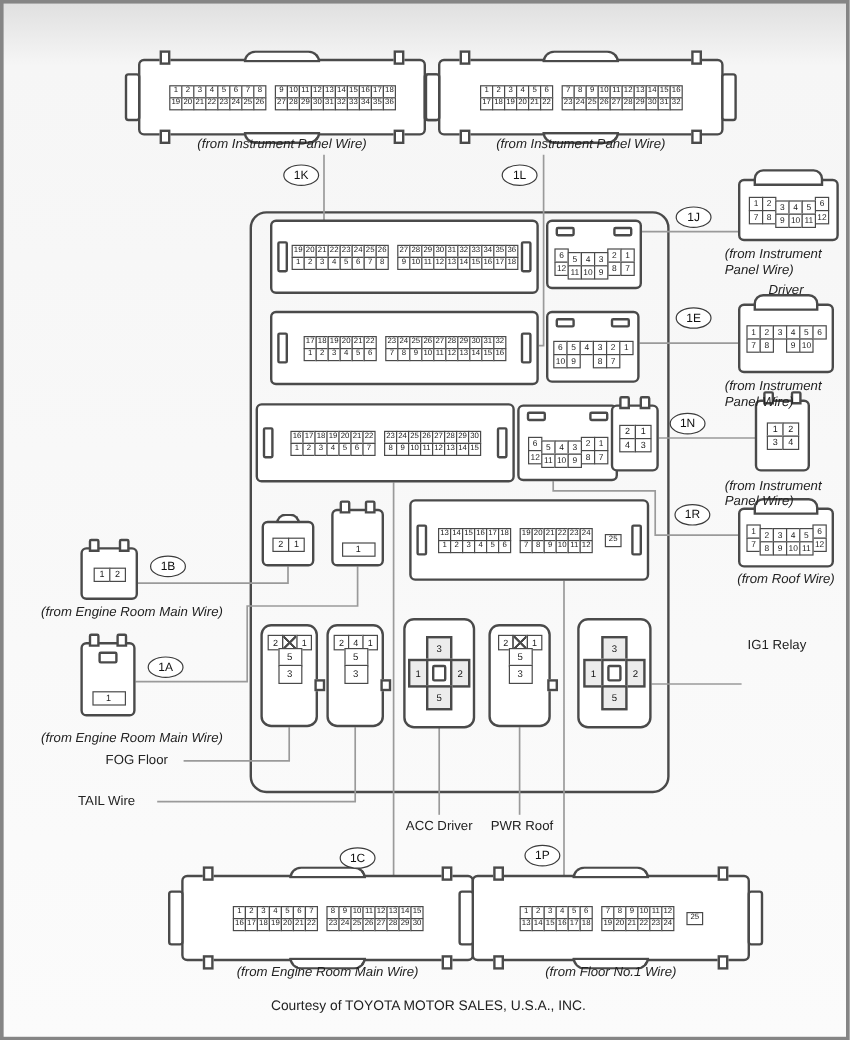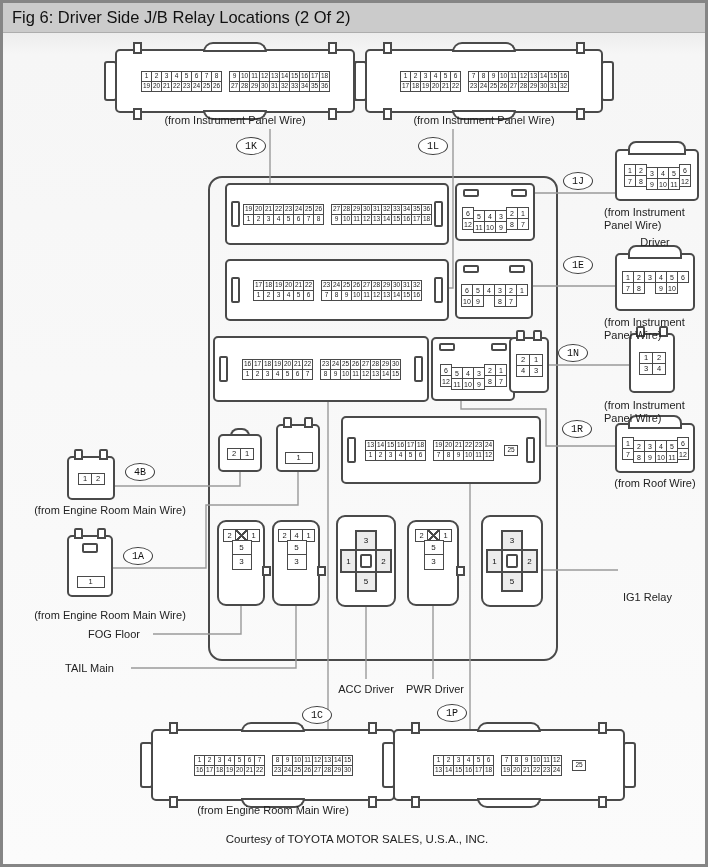--- a/index.html
+++ b/index.html
@@ -45,22 +45,22 @@
   .endcap{position:absolute;top:50%;transform:translateY(-50%);width:9px;height:26px;border:2px solid var(--outline);border-radius:2px;background:#fff;}
   .endcap.l{left:4px;} .endcap.r{right:4px;}
   .latch{position:absolute;top:4px;width:16px;height:8px;border:2px solid var(--outline);border-radius:2px;background:#fff;}
   .latch.l{left:6px;} .latch.r{right:6px;}
   .latch.c{left:50%;margin-left:-8px;top:6px;width:16px;height:10px;}
   .shell{position:absolute;top:-10px;left:14%;width:72%;height:14px;border:2px solid var(--outline);border-radius:8px 8px 0 0;background:#fff;z-index:0;}
   .prong{position:absolute;top:-9px;width:9px;height:11px;border:2px solid var(--outline);background:#fff;border-radius:2px 2px 0 0;}
   .prong.l{left:5px;} .prong.r{right:5px;}
 
   .oval{position:absolute;z-index:2;width:30px;height:18px;border:1.5px solid #3c3c3c;border-radius:50%;
-    background:#fff;display:flex;align-items:center;justify-content:center;font-size:10px;color:#111;font-family:Liberation Mono, monospace;}
-  .cap{position:absolute;font-size:11px;text-align:center;color:#222;line-height:1.18;z-index:2;}
+    background:#fff;display:flex;align-items:center;justify-content:center;font-size:10px;color:#111;}
+  .cap{position:absolute;font-size:11px;text-align:center;color:#222;line-height:1.18;z-index:2;font-style:italic;}
   .cap.left{text-align:left;}
   .lbl{position:absolute;font-size:11px;color:#222;z-index:2;}
 
   .relay{position:absolute;border:2px solid var(--outline);border-radius:9px;background:#fff;z-index:2;}
   .relay.mini{display:flex;flex-direction:column;align-items:center;padding-top:7px;}
   .mini-top{display:flex;}
   .mpin{width:13px;height:13px;font-size:7.5px;}
   .mbig{width:20px;height:16px;font-size:8px;margin-top:-1px;}
   .mnub{position:absolute;right:-8px;top:44px;width:9px;height:10px;border:2px solid var(--outline);background:#fff;}
   .xpin{background:
@@ -73,23 +73,20 @@
   .cg.cleft{grid-column:1;grid-row:2;margin-right:-2px;}
   .cg.ccenter{grid-column:2;grid-row:2;background:#fff;}
   .cg.cright{grid-column:3;grid-row:2;margin-left:-2px;}
   .cg.cbot{grid-column:2;grid-row:3;margin-top:-2px;}
   .csq{width:12px;height:14px;border:2px solid var(--outline);border-radius:2px;background:#fff;}
 </style>
 </head>
 <body>
 
 <div class="page" id="figpage">
-  <div class="titlebar">
-    <span>Fig 6: Driver Side J/B Relay Locations (2 Of 2)</span>
-  </div>
 
   <div class="jb-box"></div>
 
   <svg class="lines" width="708" height="867">
     <path d="M267,126 V182"></path>
     <path d="M450,126 V285 H446"></path>
     <path d="M532,190 H614"></path>
     <path d="M530,283 H614"></path>
     <path d="M546,362 H628"></path>
     <path d="M458,398 V406 H543 V443 H614"></path>
@@ -691,24 +688,24 @@
         <span class="cg ctop">3</span>
         <span class="cg cleft">1</span>
         <span class="cg ccenter">
           <span class="csq"></span>
         </span>
         <span class="cg cright">2</span>
         <span class="cg cbot">5</span>
       </div>
     </div>
   <div class="lbl" style="left:85px;top:625px">FOG Floor</div>
-  <div class="lbl" style="left:62px;top:659px">TAIL Main</div>
+  <div class="lbl" style="left:62px;top:659px">TAIL Wire</div>
   <div class="lbl" style="left:327px;top:680px;width:72px;text-align:center">ACC Driver</div>
-  <div class="lbl" style="left:394px;top:680px;width:76px;text-align:center">PWR Driver</div>
-  <div class="lbl" style="left:620px;top:588px">IG1 Relay</div>
+  <div class="lbl" style="left:394px;top:680px;width:76px;text-align:center">PWR Roof</div>
+  <div class="lbl" style="left:620px;top:529px">IG1 Relay</div>
 
   <div class="conn side" style="left:148px;top:726px;width:244px;height:72px">
     <span class="ear l"></span>
       <span class="ear r"></span>
       <span class="bump t"></span>
       <span class="bump b"></span>
     <span class="corn tl"></span>
       <span class="corn tr"></span>
       <span class="corn bl"></span>
       <span class="corn br"></span>
@@ -800,26 +797,27 @@
             <span class="pin">21</span>
             <span class="pin">22</span>
             <span class="pin">23</span>
             <span class="pin">24</span>
           </div>
         </div>
         <span class="pin extra">25</span>
       </div>
     </div>
   <div class="cap" style="left:148px;top:801px;width:244px">(from Engine Room Main Wire)</div>
+  <div class="cap" style="left:390px;top:801px;width:232px">(from Floor No.1 Wire)</div>
 
   <div class="oval" style="left:233px;top:134px">1K</div>
   <div class="oval" style="left:415px;top:134px">1L</div>
   <div class="oval" style="left:560px;top:169px">1J</div>
   <div class="oval" style="left:560px;top:253px">1E</div>
   <div class="oval" style="left:555px;top:341px">1N</div>
   <div class="oval" style="left:559px;top:417px">1R</div>
-  <div class="oval" style="left:122px;top:460px">4B</div>
+  <div class="oval" style="left:122px;top:460px">1B</div>
   <div class="oval" style="left:120px;top:544px">1A</div>
-  <div class="oval" style="left:299px;top:703px">1C</div>
+  <div class="oval" style="left:280px;top:703px">1C</div>
   <div class="oval" style="left:434px;top:701px">1P</div>
 
   <div class="footer">Courtesy of TOYOTA MOTOR SALES, U.S.A., INC.</div>
 </div>
 
 </body></html>

